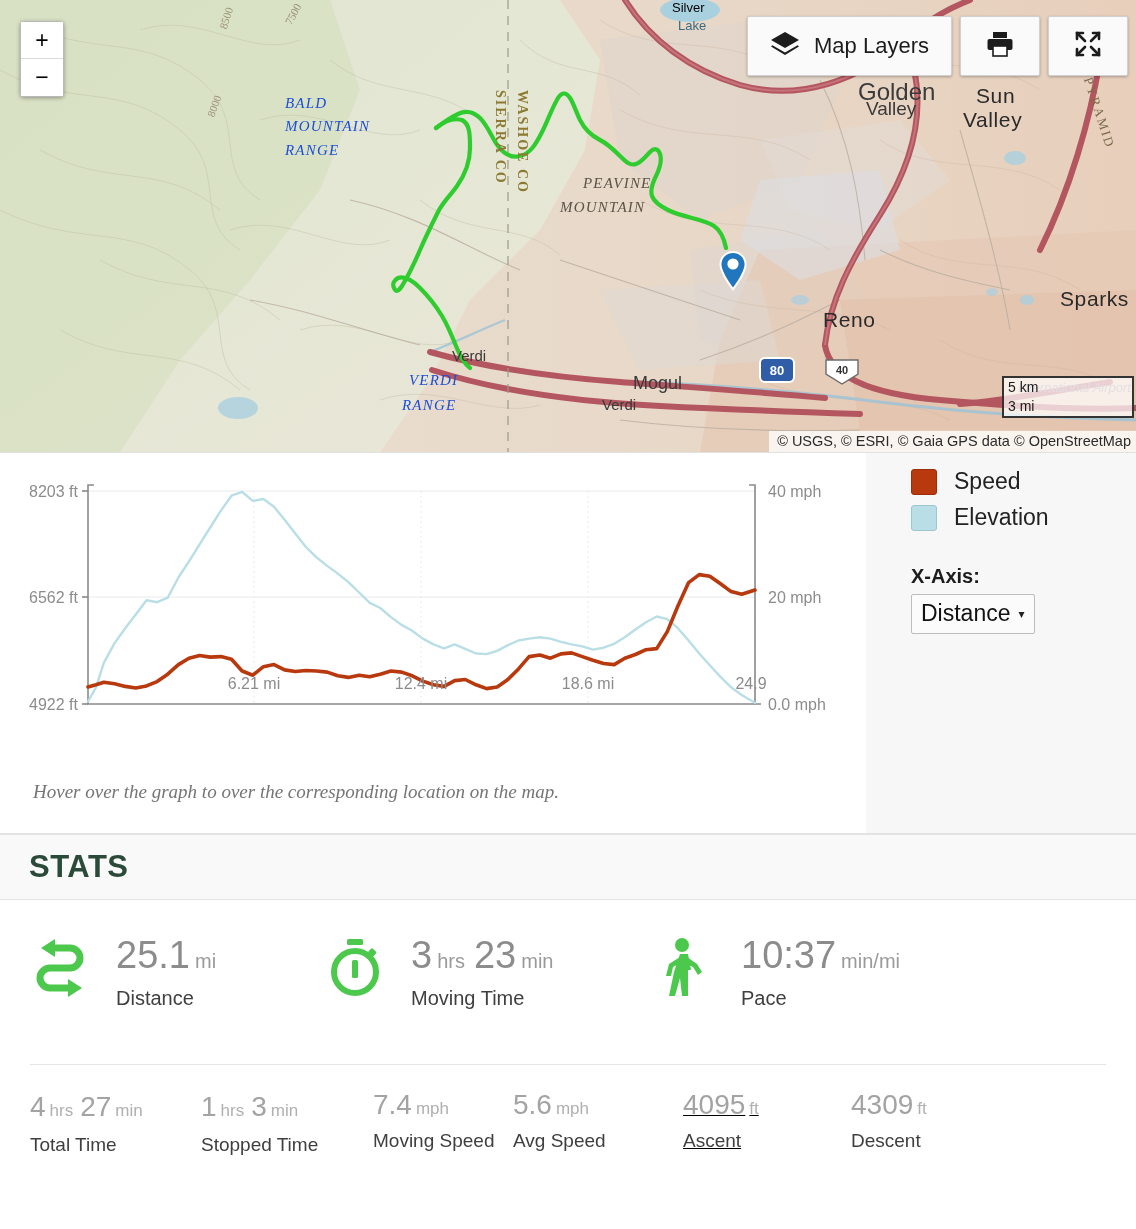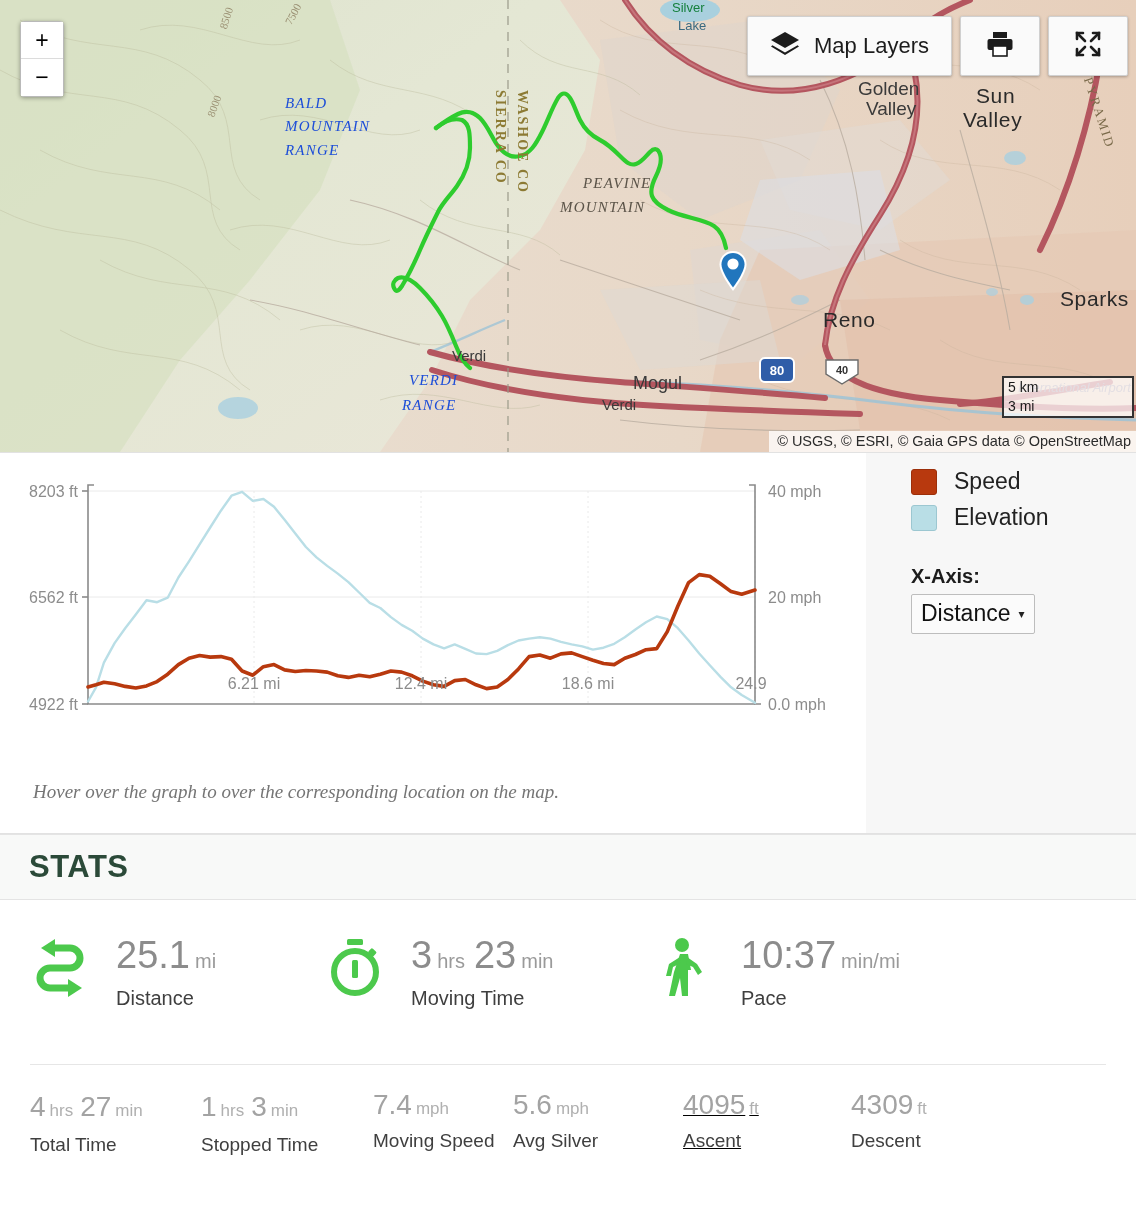--- a/index.html
+++ b/index.html
@@ -326,24 +326,24 @@
     <div class="mlabel lbl-town" style="left:452px; top:347px;">Verdi</div>
     <div class="mlabel lbl-town" style="left:602px; top:396px;">Verdi</div>
     <div class="mlabel lbl-town" style="left:633px; top:373px; font-size:18px;">Mogul</div>
 
     <div class="mlabel lbl-city" style="left:823px; top:308px;">Reno</div>
     <div class="mlabel lbl-city" style="left:1060px; top:287px;">Sparks</div>
 
     <div class="mlabel lbl-city" style="left:976px; top:84px;">Sun</div>
     <div class="mlabel lbl-city" style="left:963px; top:108px;">Valley</div>
 
-    <div class="mlabel lbl-town" style="left:858px; top:78px; font-size:19px;">Golden</div>
+    <div class="mlabel lbl-town" style="left:858px; top:78px; font-size:24px;">Golden</div>
     <div class="mlabel lbl-town" style="left:866px; top:98px; font-size:19px;">Valley</div>
 
-    <div class="mlabel lbl-small" style="left:672px; top:0px; color:#15803d;">Silver</div>
+    <div class="mlabel lbl-small" style="left:672px; top:0px; color:#000000;">Silver</div>
     <div class="mlabel lbl-small" style="left:678px; top:18px; color:#3b6a80;">Lake</div>
 
     <div class="mlabel lbl-county" style="left:492px; top:90px;">SIERRA CO</div>
     <div class="mlabel lbl-county" style="left:514px; top:90px;">WASHOE CO</div>
 
     <div class="mlabel lbl-pyramid" style="left:1062px; top:105px; transform:rotate(72deg);">PYRAMID</div>
 
     <div class="mlabel lbl-small" style="left:1018px; top:380px; color:#9a8b9b; font-style:italic;">International
 Airport</div>
 
@@ -556,21 +556,21 @@
           <div>
             <span class="sec-val">7.4</span><span class="sec-unit">mph</span>
           </div>
           <div class="sec-cap">Moving Speed</div>
         </div>
 
         <div class="sec-item i3">
           <div>
             <span class="sec-val">5.6</span><span class="sec-unit">mph</span>
           </div>
-          <div class="sec-cap">Avg Silver</div>
+          <div class="sec-cap">Avg Speed</div>
         </div>
 
         <div class="sec-item i4">
           <div>
             <span class="sec-val">4095</span><span class="sec-unit">ft</span>
           </div>
           <div class="sec-cap">Ascent</div>
         </div>
 
         <div class="sec-item i5">

